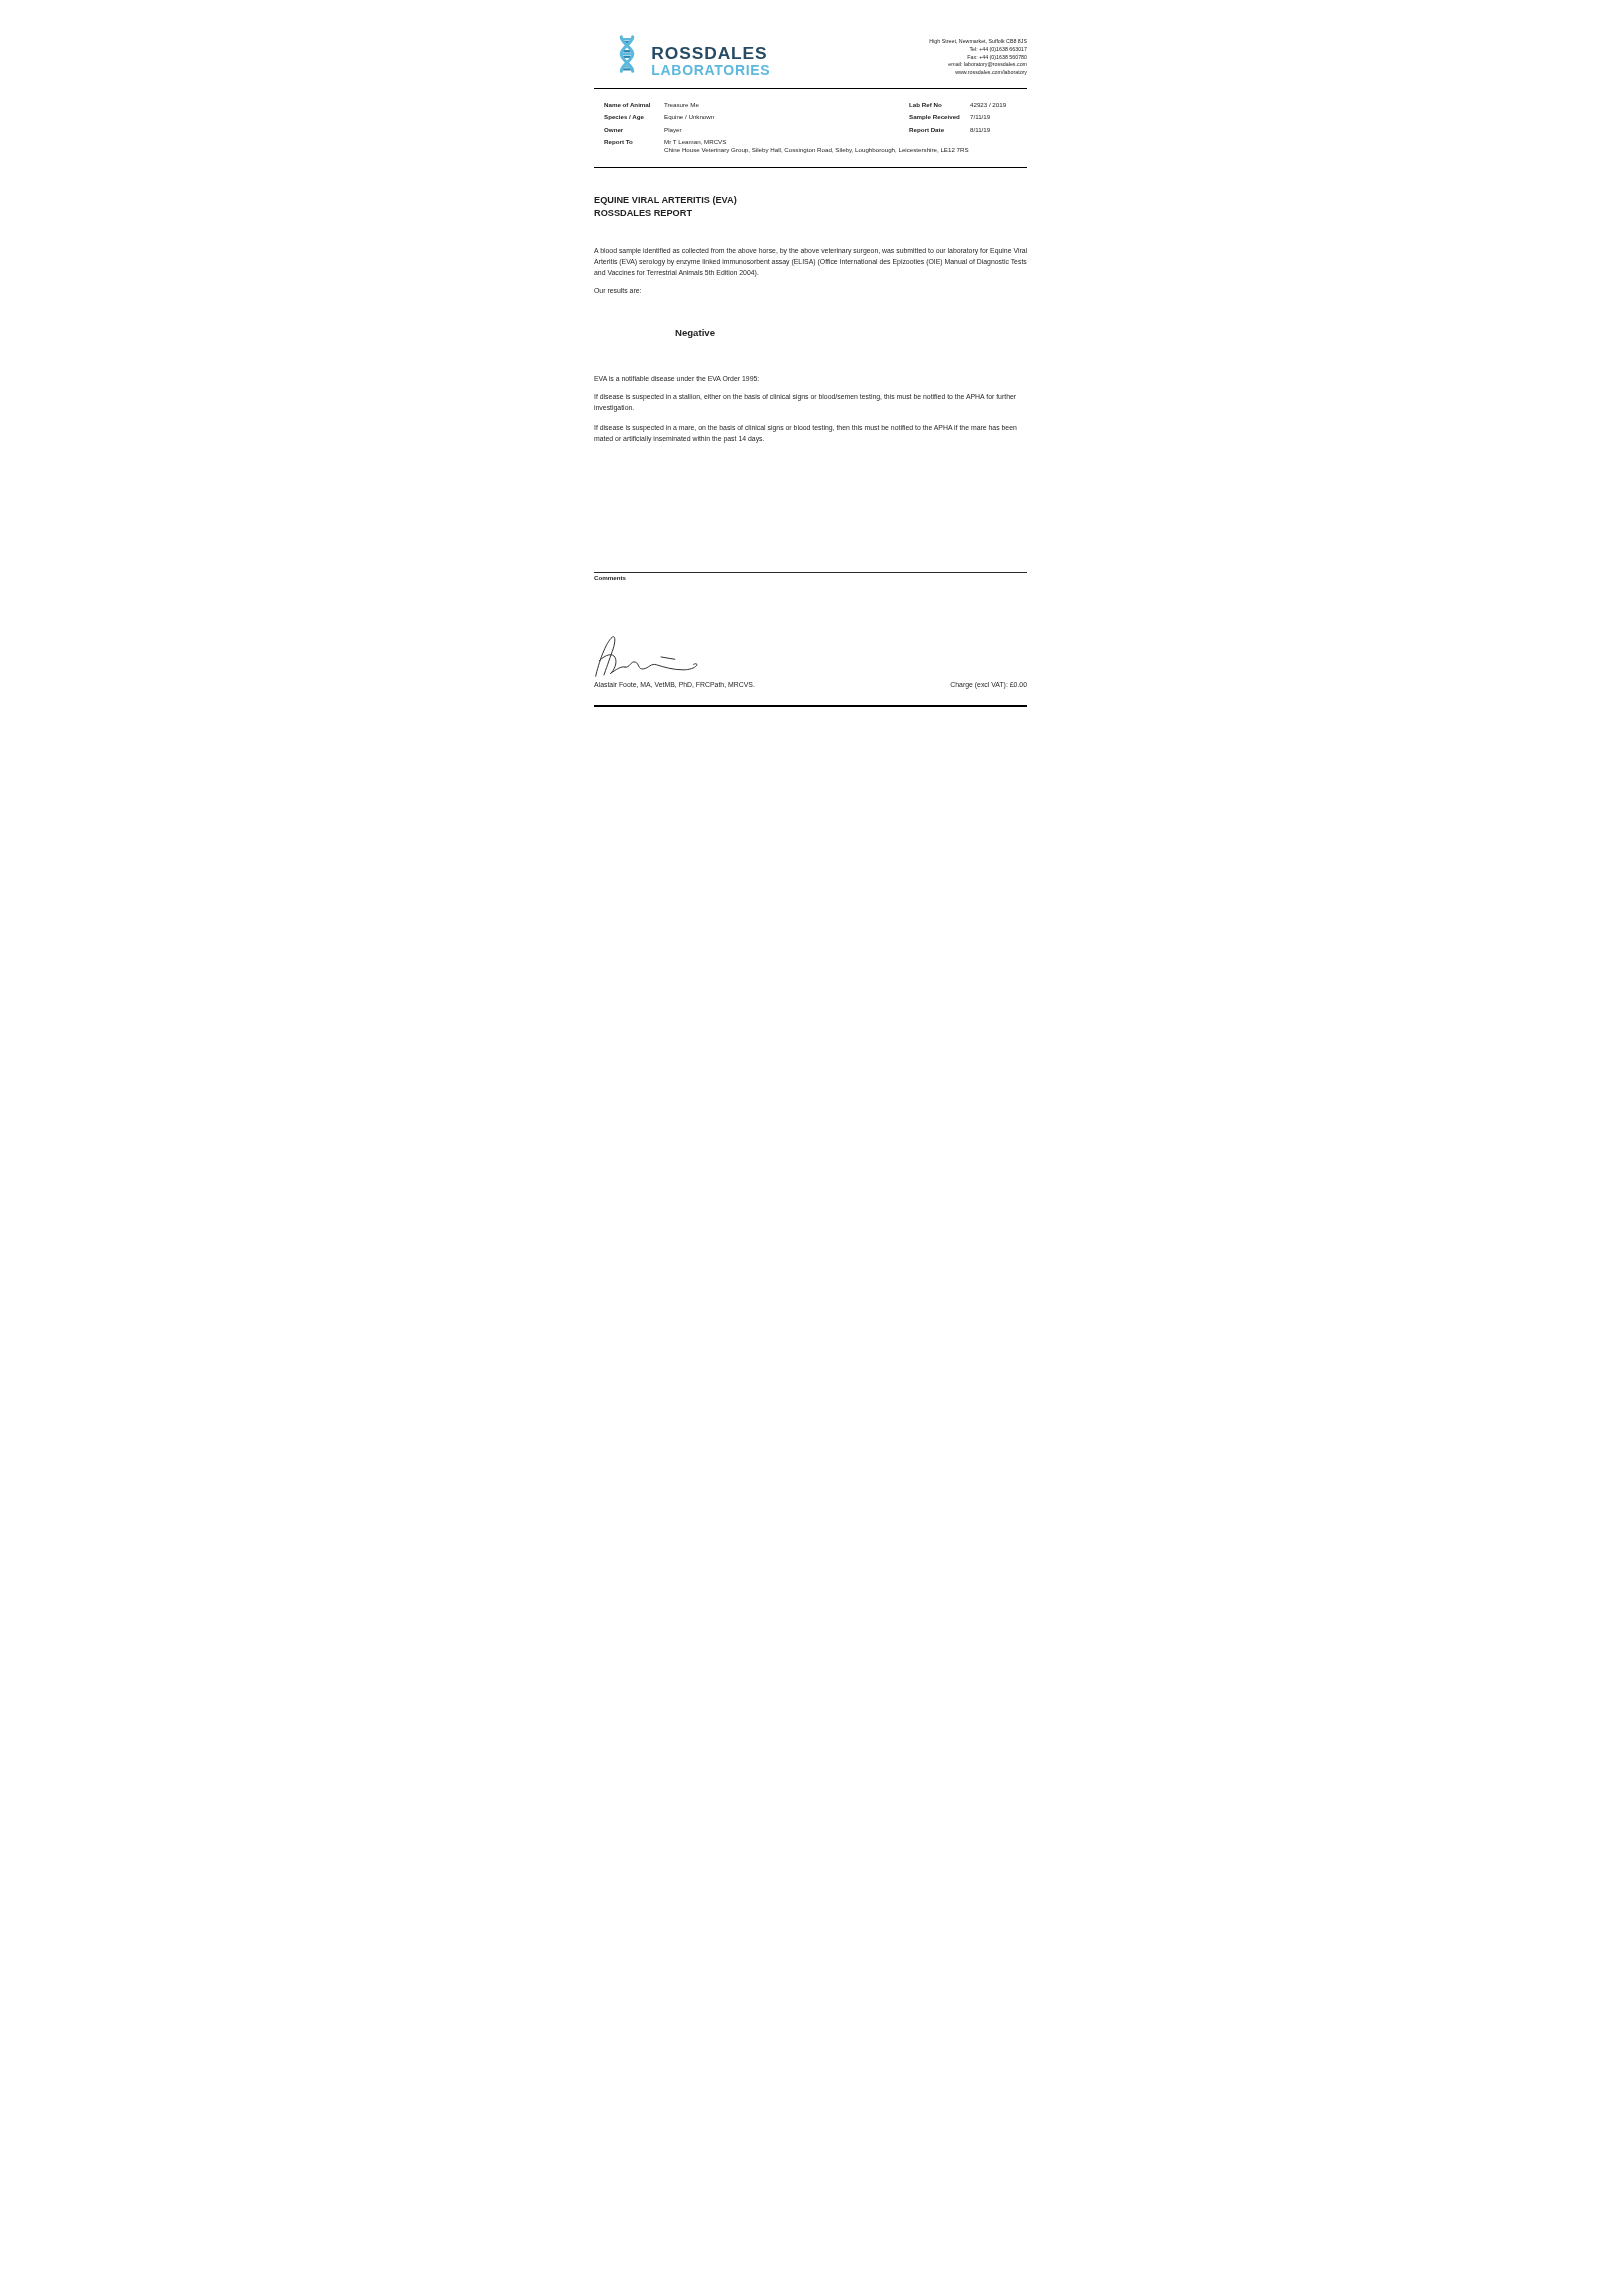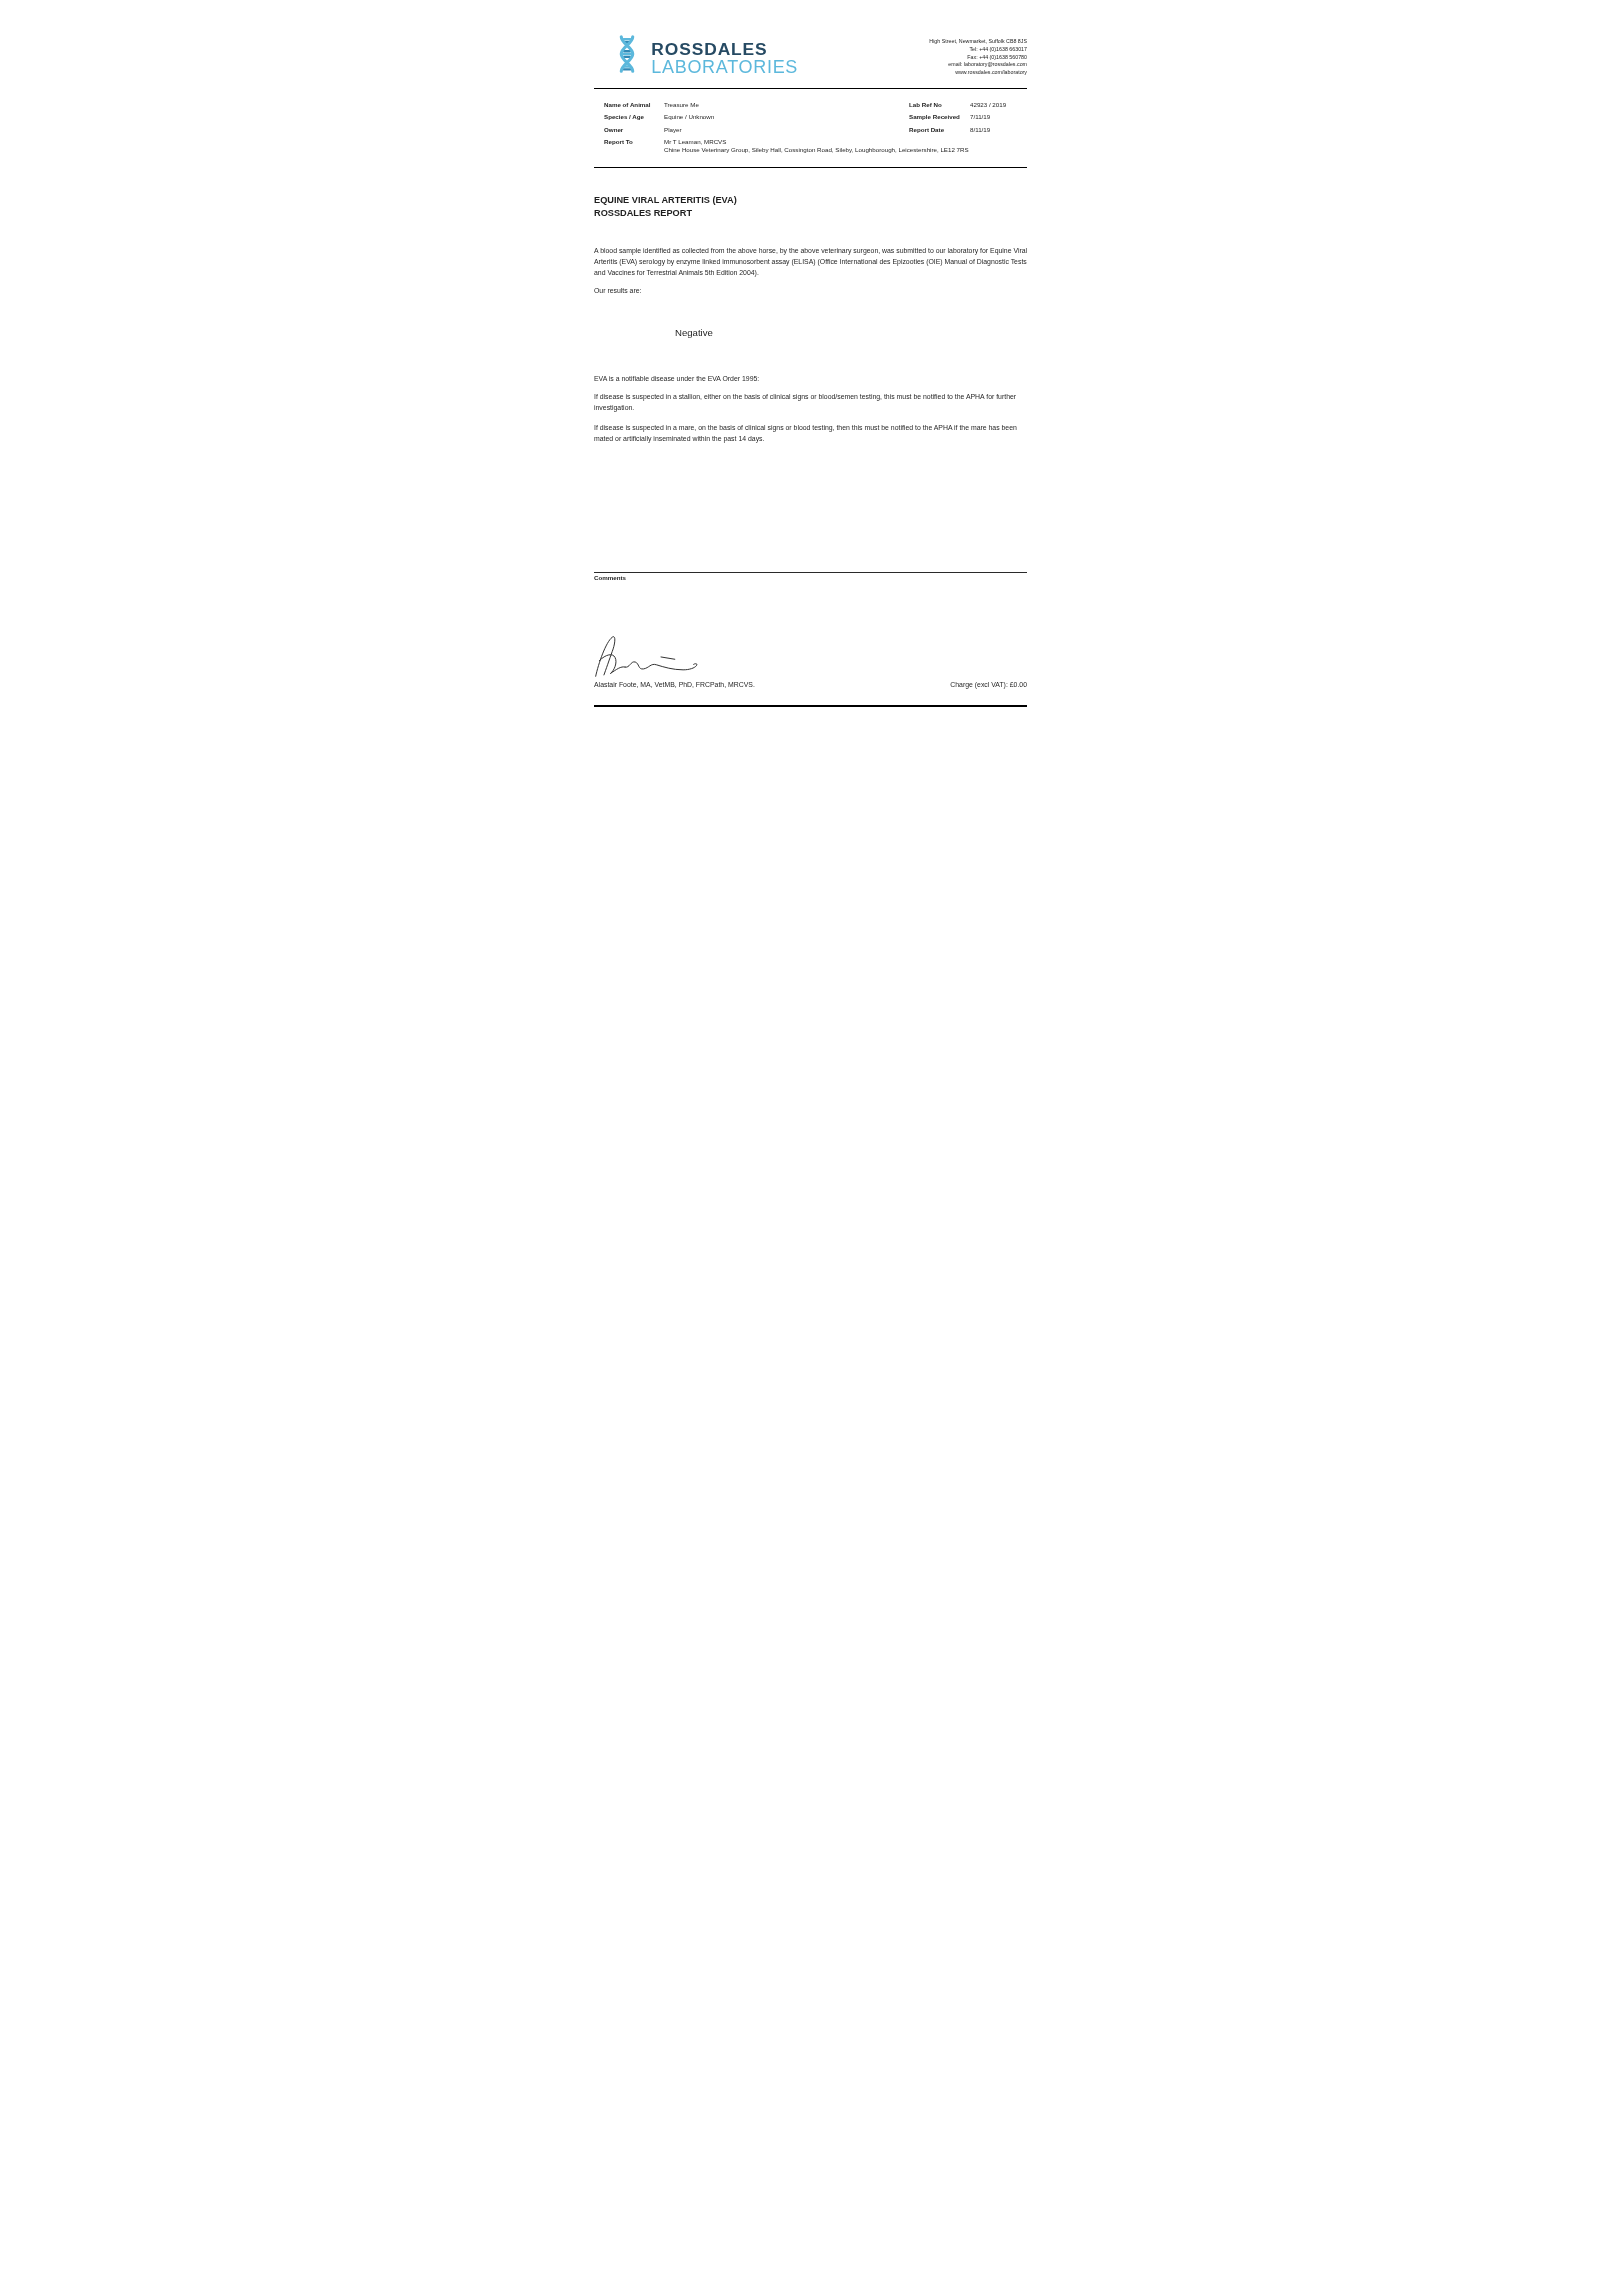--- a/index.html
+++ b/index.html
@@ -30,21 +30,21 @@
   .rule-bottom   { top: 705px; height: 2.3px; }
 
   
   .logo { position: absolute; left: 54px; top: 34px; display: flex; align-items: flex-end; gap: 8.3px; }
   .logo-text { display: flex; flex-direction: column; }
   .logo-name-top {
     font-size: 17.4px; font-weight: 700; color: var(--navy);
     letter-spacing: 0.9px; line-height: 1.05;
   }
   .logo-name-bottom {
-    font-size: 18px; font-weight: 400; color: var(--light-blue);
+    font-size: 14px; font-weight: 700; color: var(--light-blue);
     letter-spacing: 0.7px; line-height: 1.1;
   }
   .dna-strand { stroke: var(--light-blue); stroke-width: 6.5; fill: none; stroke-linecap: round; }
   .dna-rung   { stroke: var(--light-blue); stroke-width: 5; stroke-linecap: round; }
   .dna-rung.dark { stroke: #3188b5; }
 
   .contact {
     position: absolute; right: 37px; top: 38px;
     text-align: right; font-size: 5.3px; line-height: 7.8px; color: #222;
   }
@@ -60,21 +60,21 @@
   
   .report-title {
     position: absolute; left: 37px; right: 37px; top: 194px;
     font-size: 9.2px; font-weight: 700; line-height: 13.3px;
   }
   .para { position: absolute; left: 37px; right: 36px; font-size: 6.9px; line-height: 11px; }
   .para-intro   { top: 245px; }
   .para-results { top: 285px; }
   .result-value {
     position: absolute; left: 118px; top: 327px;
-    font-size: 9.6px; font-weight: 400; text-align: center;
+    font-size: 9.6px; font-weight: 700; text-align: center;
   }
   .para-note1 { top: 373px; }
   .para-note2 { top: 391px; }
   .para-note3 { top: 422px; }
 
   
   .comments-label {
     position: absolute; left: 37px; top: 574px;
     font-size: 6.2px; font-weight: 700;
   }

